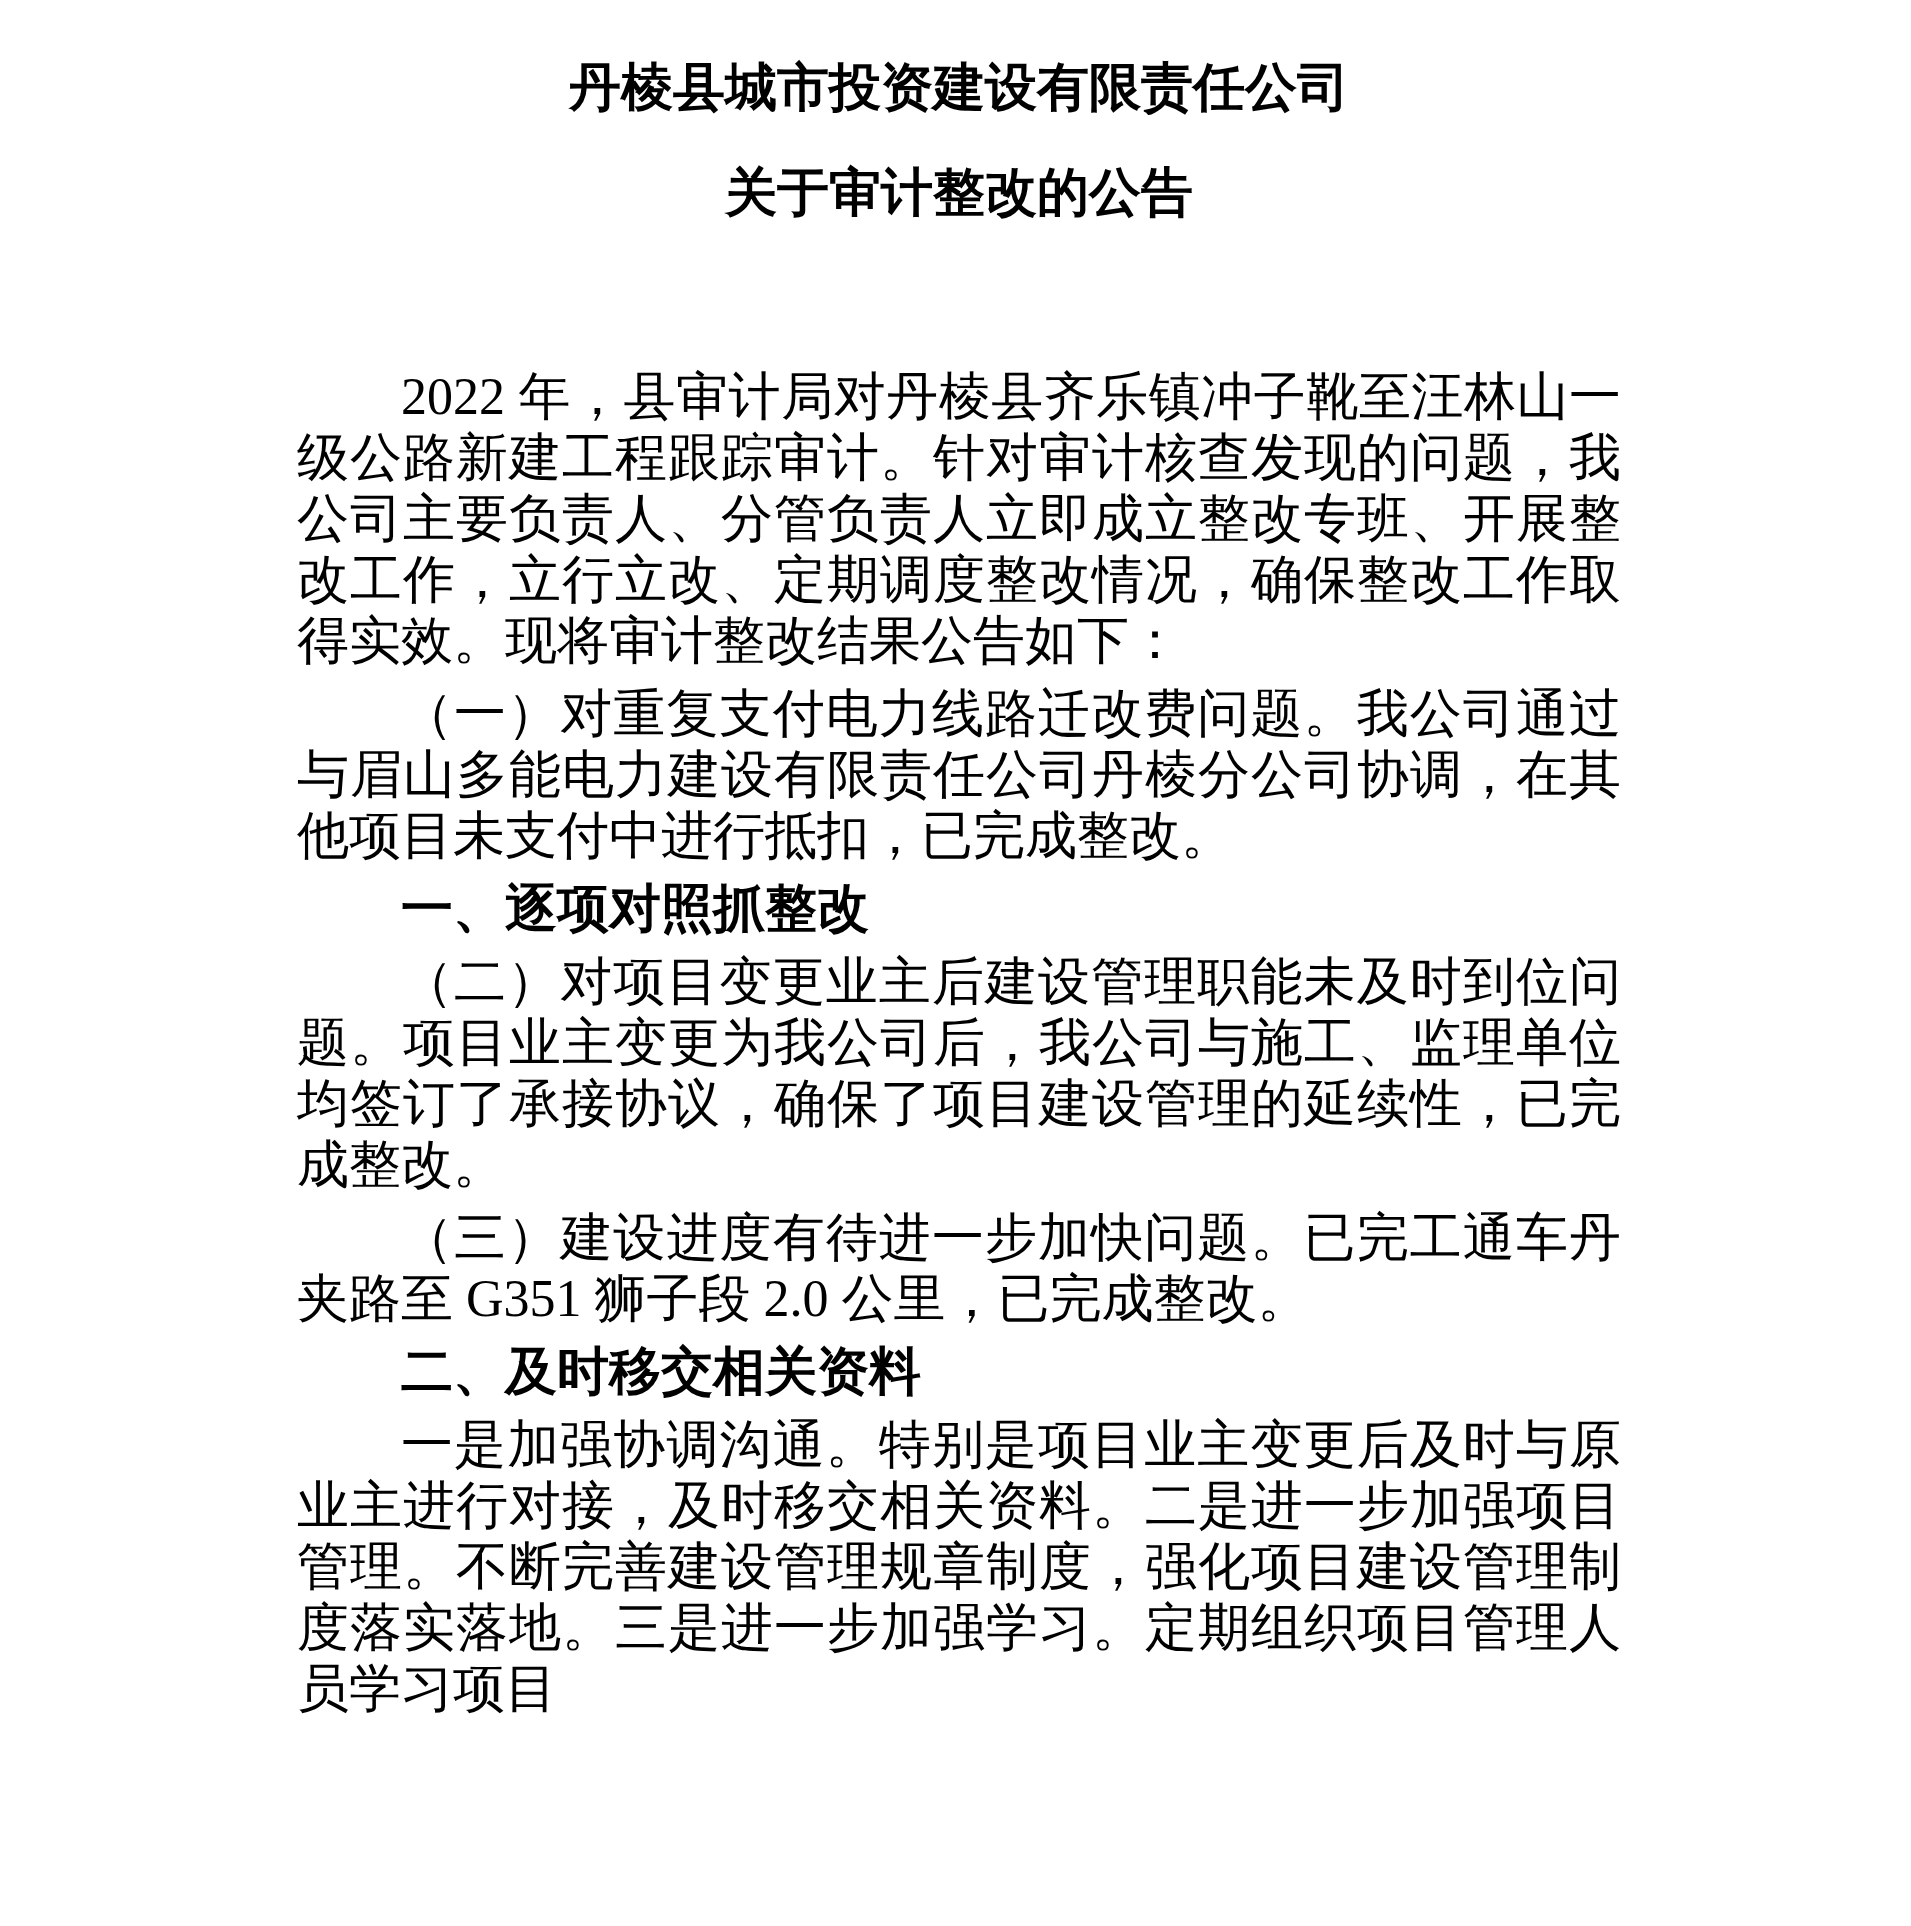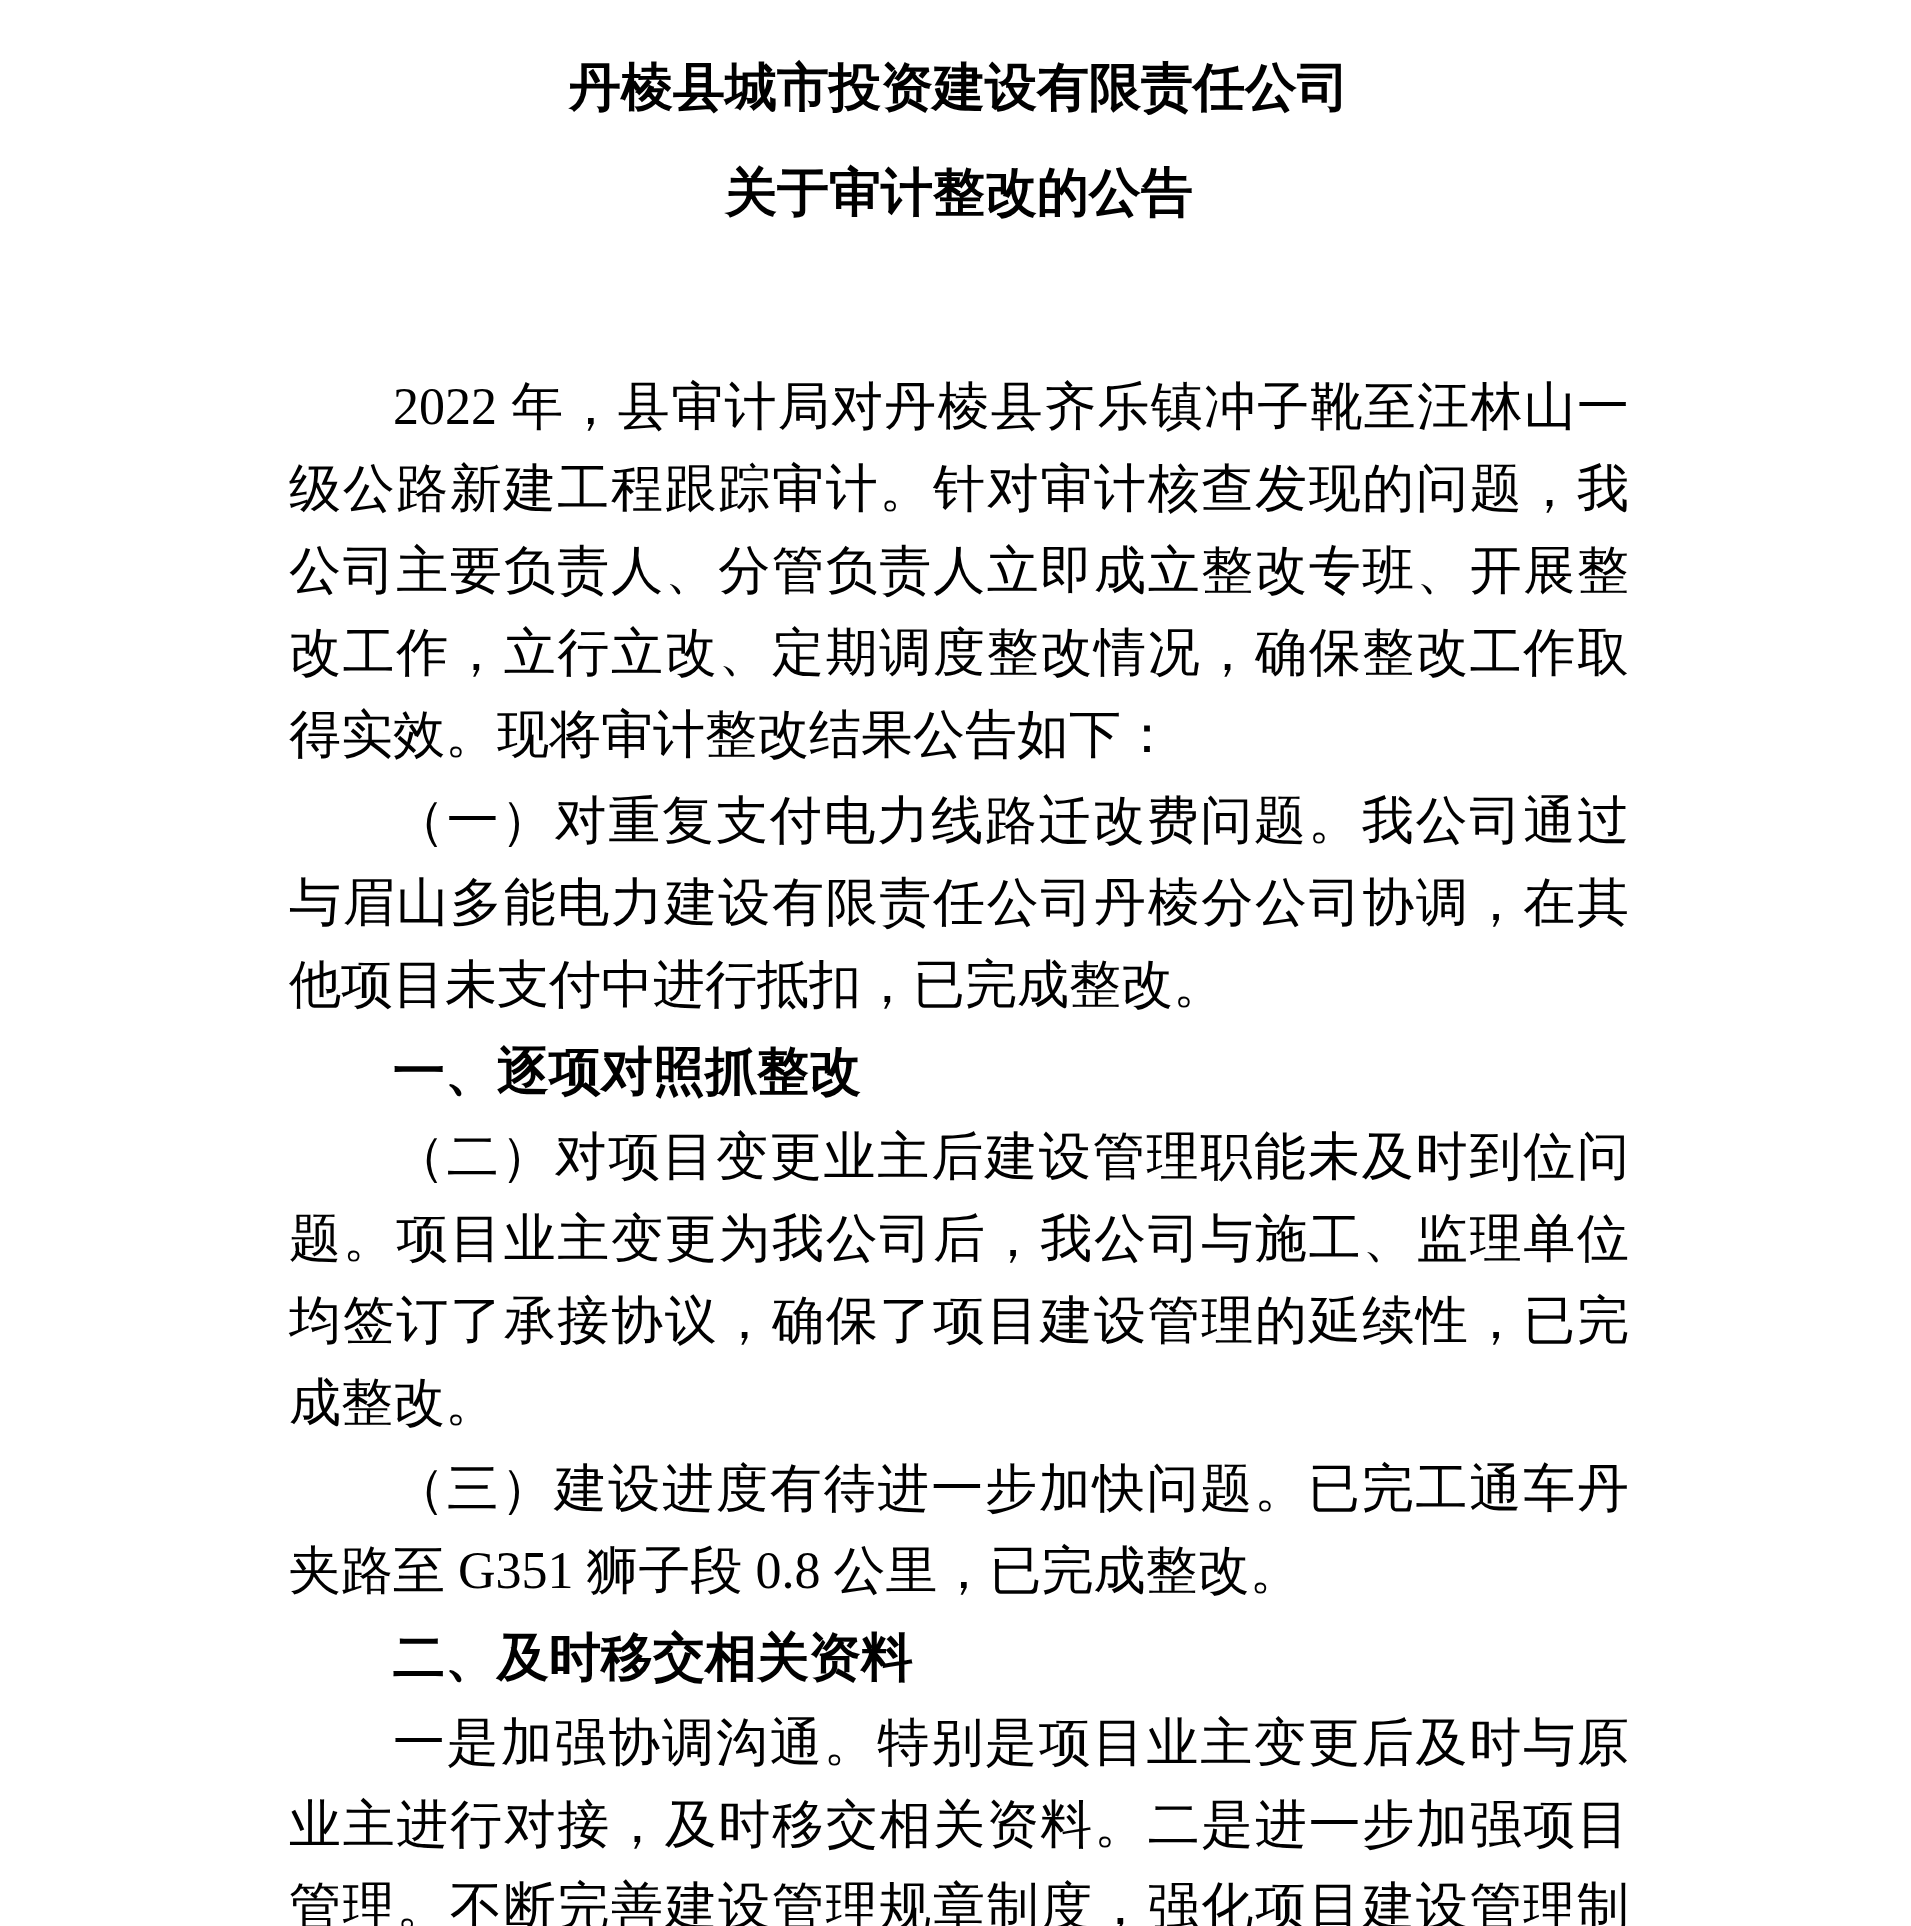--- a/index.html
+++ b/index.html
@@ -29,25 +29,25 @@
     line-height: 105px;
   }
   .title-line {
     display: block;
     white-space: nowrap;
   }
   .doc-body {
     margin-top: 121px;
   }
   .para {
-    margin: 4px;
+    margin: 12px;
     color: #000000;
     font-family: "Liberation Serif", "DejaVu Serif", serif;
     font-size: 52px;
-    line-height: 82px;
+    line-height: 61px;
     text-align: justify;
     text-indent: 2em;
     word-break: break-all;
     overflow-wrap: anywhere;
   }
   .heading {
     font-family: "Liberation Sans", "DejaVu Sans", sans-serif;
     font-weight: bold;
     text-align: left;
   }
@@ -65,21 +65,21 @@
   <div class="doc-body">
 
     <p class="para">2022 年，县审计局对丹棱县齐乐镇冲子靴至汪林山一级公路新建工程跟踪审计。针对审计核查发现的问题，我公司主要负责人、分管负责人立即成立整改专班、开展整改工作，立行立改、定期调度整改情况，确保整改工作取得实效。现将审计整改结果公告如下：</p>
 
     <p class="para">（一）对重复支付电力线路迁改费问题。我公司通过与眉山多能电力建设有限责任公司丹棱分公司协调，在其他项目未支付中进行抵扣，已完成整改。</p>
 
     <p class="para heading">一、逐项对照抓整改</p>
 
     <p class="para">（二）对项目变更业主后建设管理职能未及时到位问题。项目业主变更为我公司后，我公司与施工、监理单位均签订了承接协议，确保了项目建设管理的延续性，已完成整改。</p>
 
-    <p class="para">（三）建设进度有待进一步加快问题。已完工通车丹夹路至 G351 狮子段 0.8 公里，已完成整改。</p>
+    <p class="para">（三）建设进度有待进一步加快问题。已完工通车丹夹路至 G351 狮子段 2.0 公里，已完成整改。</p>
 
     <p class="para heading">二、及时移交相关资料</p>
 
     <p class="para">一是加强协调沟通。特别是项目业主变更后及时与原业主进行对接，及时移交相关资料。二是进一步加强项目管理。不断完善建设管理规章制度，强化项目建设管理制度落实落地。三是进一步加强学习。定期组织项目管理人员学习项目</p>
 
   </div>
 
 </div>
 
 

